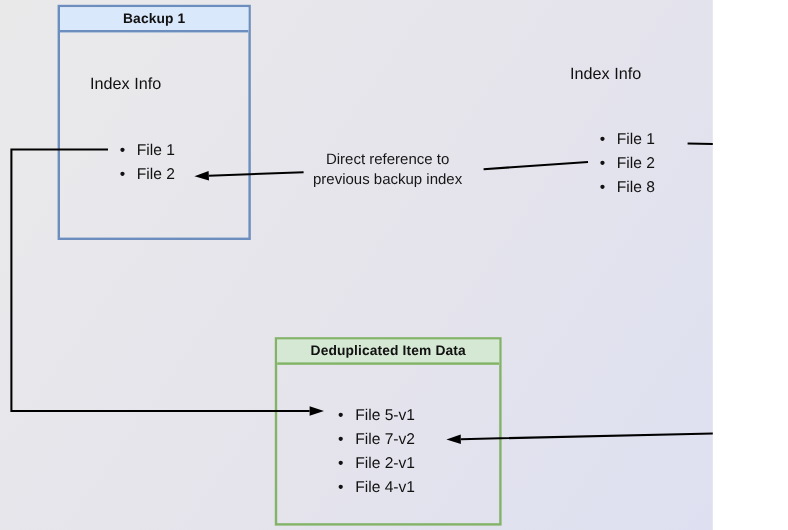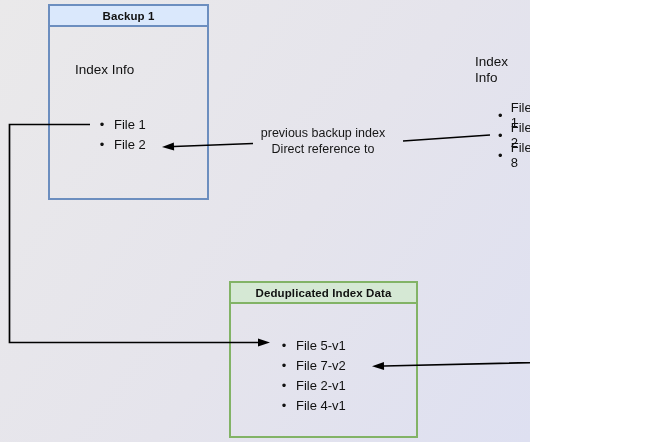--- a/index.html
+++ b/index.html
@@ -1,17 +1,17 @@
 <!DOCTYPE html>
 <html style="--blue_border: #6c8ebf; --blue_header_fill: #dae8fc; --green_border: #82b366; --green_header_fill: #d5e8d4; --connector: #000000; --background_start: #eae9ea; --background_end: #dee0f1;"><head>
 <meta charset="utf-8">
 <style>
   html,body{margin:0;padding:0}
   .canvas{
-    position:relative;width:530px;height:442px;overflow:hidden;
+    position:relative;width:594px;height:442px;overflow:hidden;
     background:linear-gradient(125deg,#eae9ea 0%,#e5e4ec 55%,#dee0f1 100%);
     font-family:"Liberation Sans",sans-serif;color:#111;
   }
   .node{position:absolute;border:2px solid var(--blue_border,#6c8ebf);box-sizing:border-box}
   .node .hdr{
     height:19px;display:flex;align-items:center;justify-content:center;
     font-weight:bold;font-size:11.5px;letter-spacing:.1px;
     background:var(--blue_header_fill,#dae8fc);
     border-bottom:2px solid var(--blue_border,#6c8ebf);
   }
@@ -56,21 +56,21 @@
         <span class="dot">•</span>
         <span>File 2</span>
       </div>
       <div class="li">
         <span class="dot">•</span>
         <span>File 8</span>
       </div>
     </div>
 
   <div class="node green" style="left:229px;top:281px;width:189px;height:157px">
-    <div class="hdr">Deduplicated Index Data</div>
+    <div class="hdr">Deduplicated Item Data</div>
   </div>
   <div class="list" style="left:277px;top:335px">
       <div class="li">
         <span class="dot">•</span>
         <span>File 5-v1</span>
       </div>
       <div class="li">
         <span class="dot">•</span>
         <span>File 7-v2</span>
       </div>
@@ -90,17 +90,17 @@
         <path d="M1,1 L13,5 L1,9 Z" fill="#000"></path>
       </marker>
     </defs>
     <path d="M90,124.5 H9.5 V342.5 H258" fill="none" stroke="#000" stroke-width="1.7" marker-end="url(#arr)"></path>
     <path d="M573,119.5 L648,121.5 V360 L384,366" fill="none" stroke="#000" stroke-width="1.7" marker-end="url(#arr)"></path>
     <path d="M490,135 L403,141" fill="none" stroke="#000" stroke-width="1.7"></path>
     <path d="M253,143.5 L174,146.5" fill="none" stroke="#000" stroke-width="1.7" marker-end="url(#arr)"></path>
   </svg>
 
   <div class="ann">
+    <div>Direct reference to</div>
     <div>previous backup index</div>
-    <div>Direct reference to</div>
   </div>
 
 </div>
 
 </body></html>

